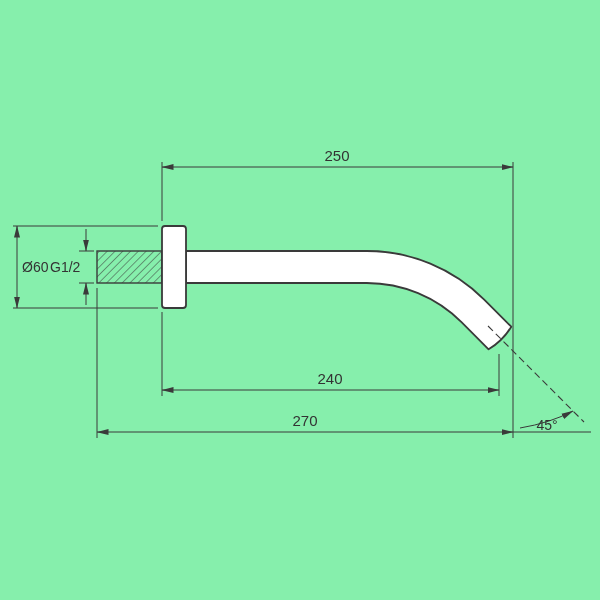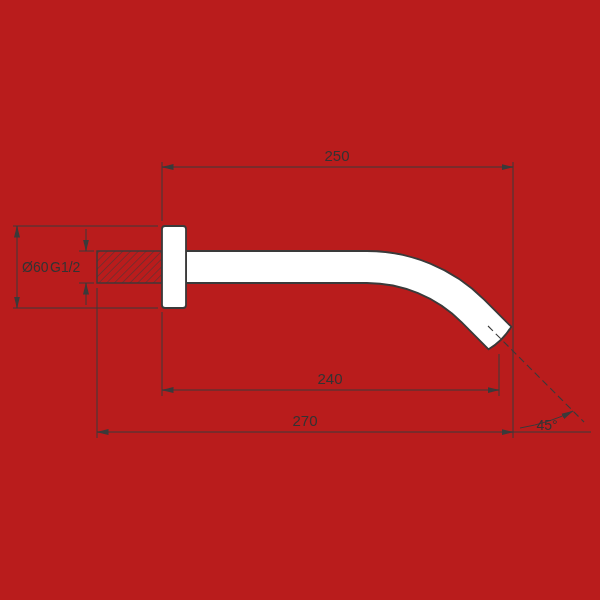--- a/index.html
+++ b/index.html
@@ -7,21 +7,21 @@
     padding: 0;
     background: #ffffff;
     width: 600px;
     height: 600px;
     font-family: "Liberation Sans", sans-serif;
   }
   .canvas {
     position: relative;
     width: 600px;
     height: 600px;
-    background: #b91c1c;
+    background: #86efac;
     overflow: hidden;
   }
   svg { position: absolute; top: 0; left: 0; }
 
   .obj {
     fill: #ffffff;
     stroke: #3a3a3a;
     stroke-width: 1.8;
     stroke-linejoin: round;
   }

